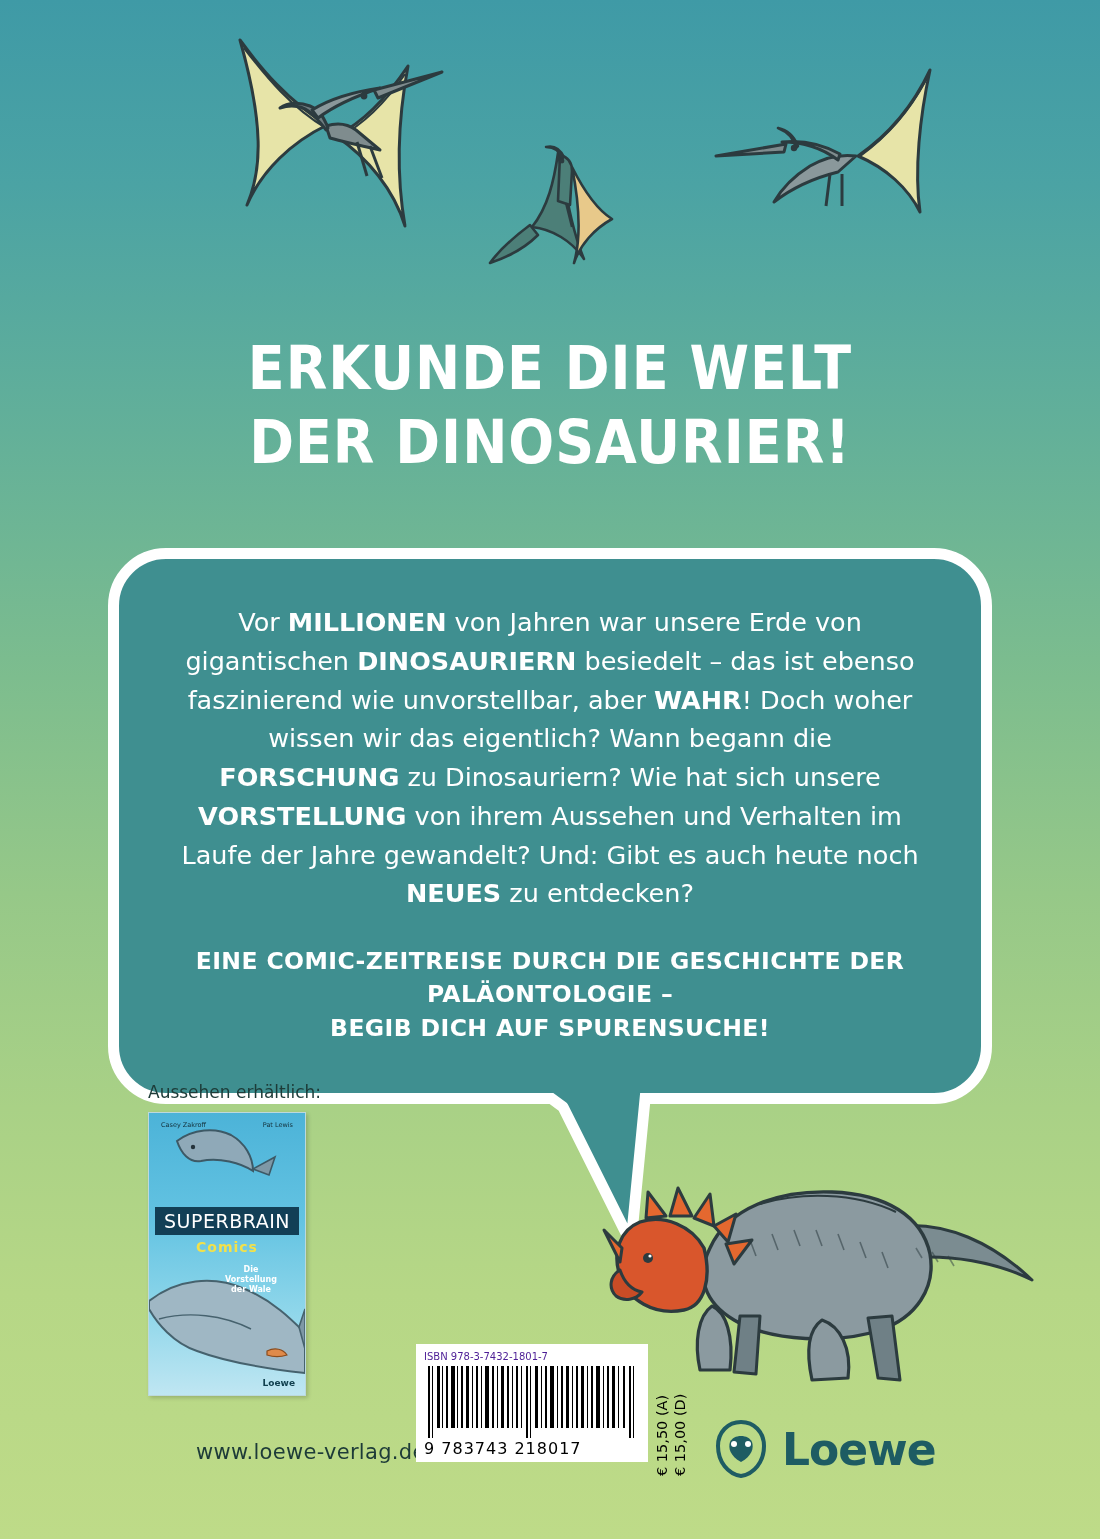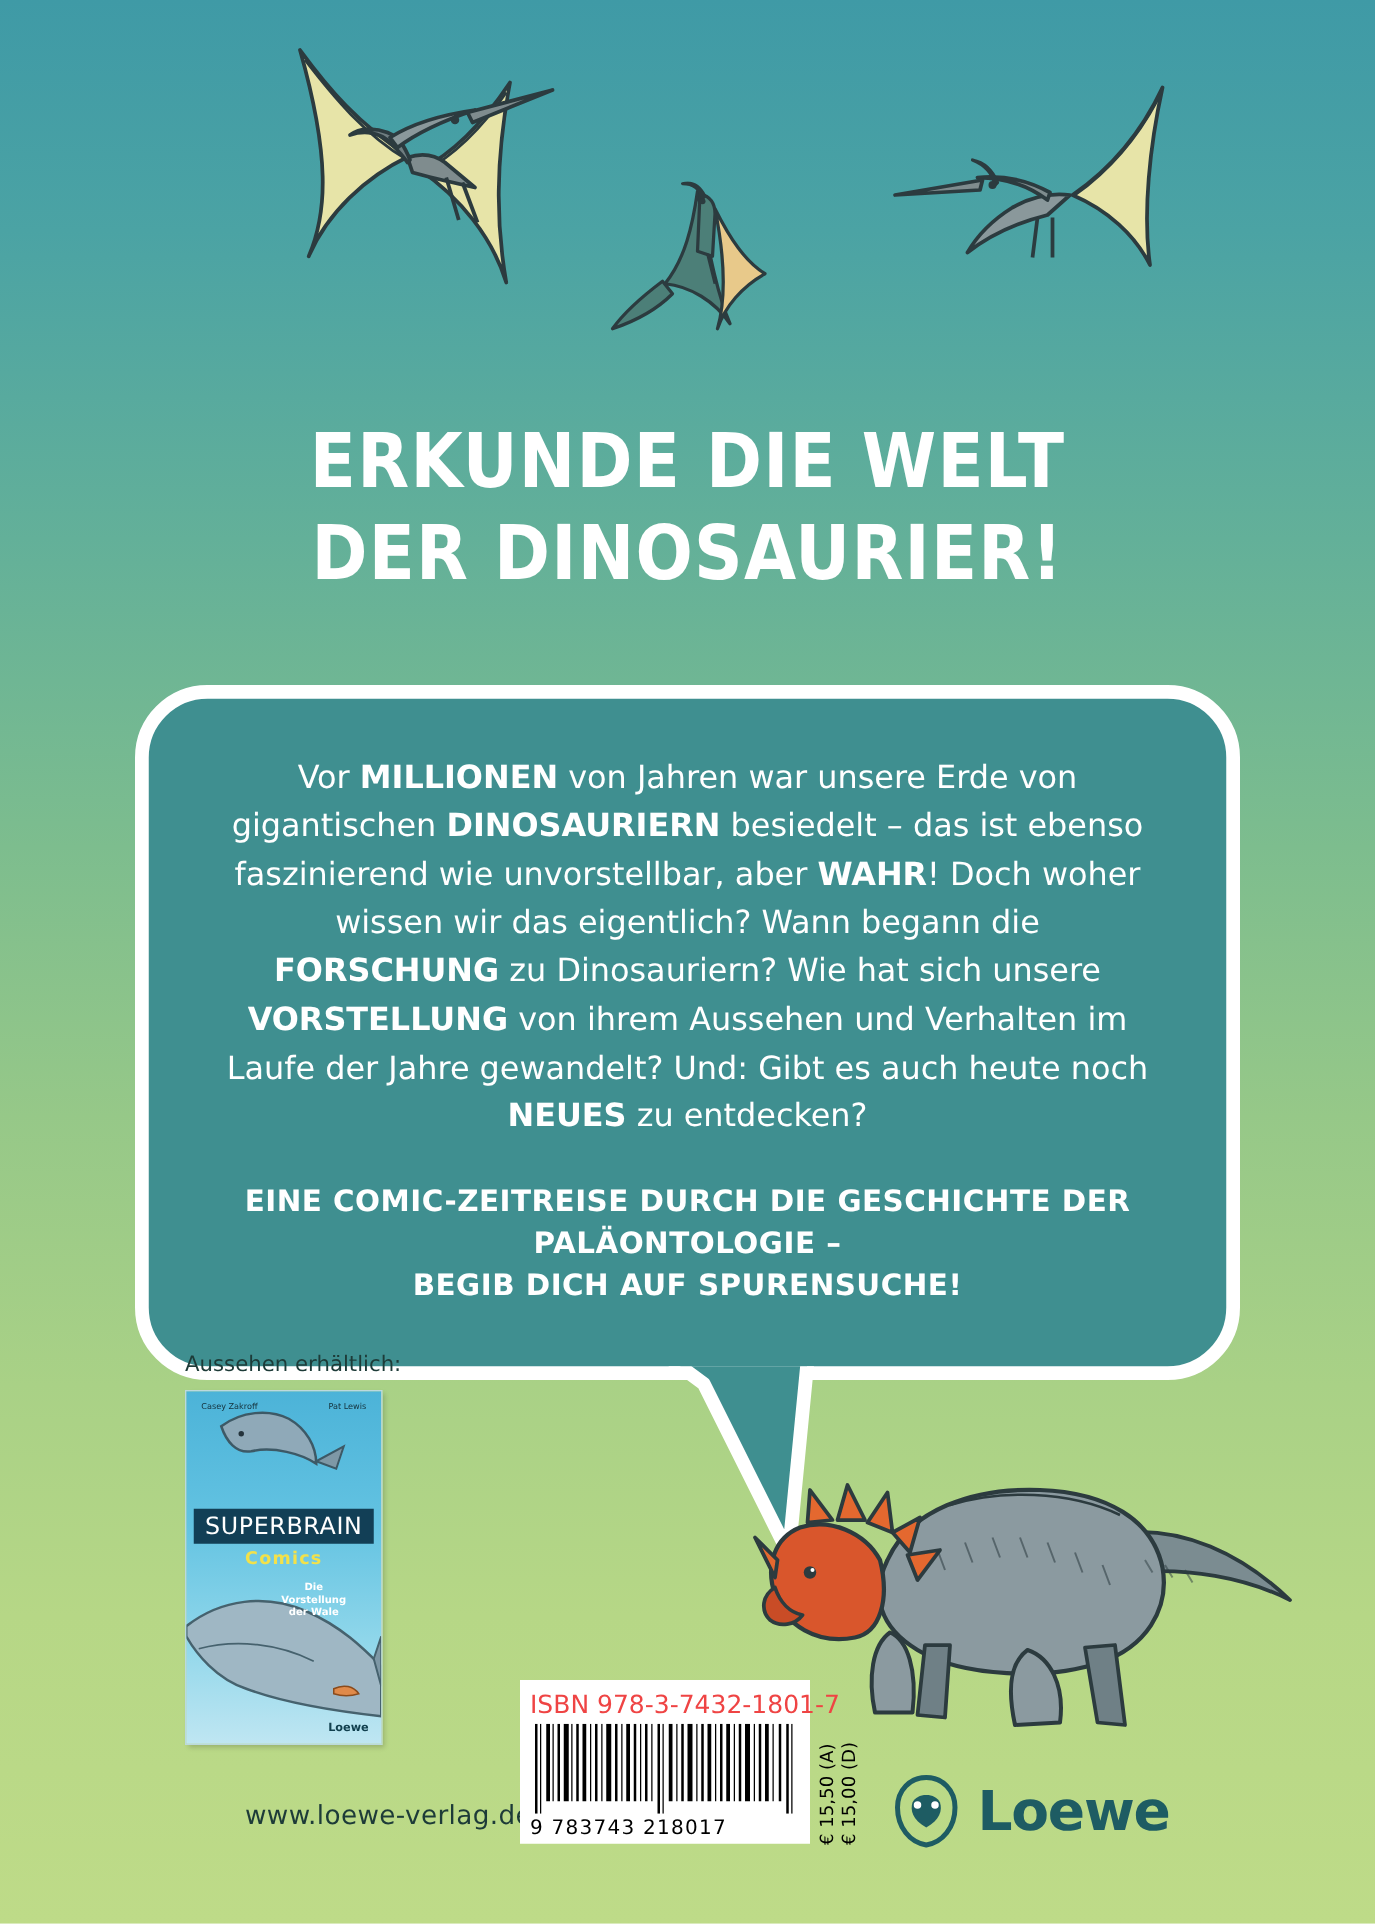--- a/index.html
+++ b/index.html
@@ -175,22 +175,22 @@
   .isbn-box {
     position: absolute;
     left: 416px;
     top: 1344px;
     width: 232px;
     background: #ffffff;
     padding: 7px 8px 4px 8px;
     box-sizing: border-box;
   }
   .isbn-text {
-    font-size: 20px;
-    color: #ef4444;
+    font-size: 10px;
+    color: #4c1d95;
     font-family: "DejaVu Sans", sans-serif;
     white-space: nowrap;
   }
   .barcode {
     margin-top: 4px;
     height: 72px;
     width: 216px;
     display: block;
   }
   .barcode-digits {

